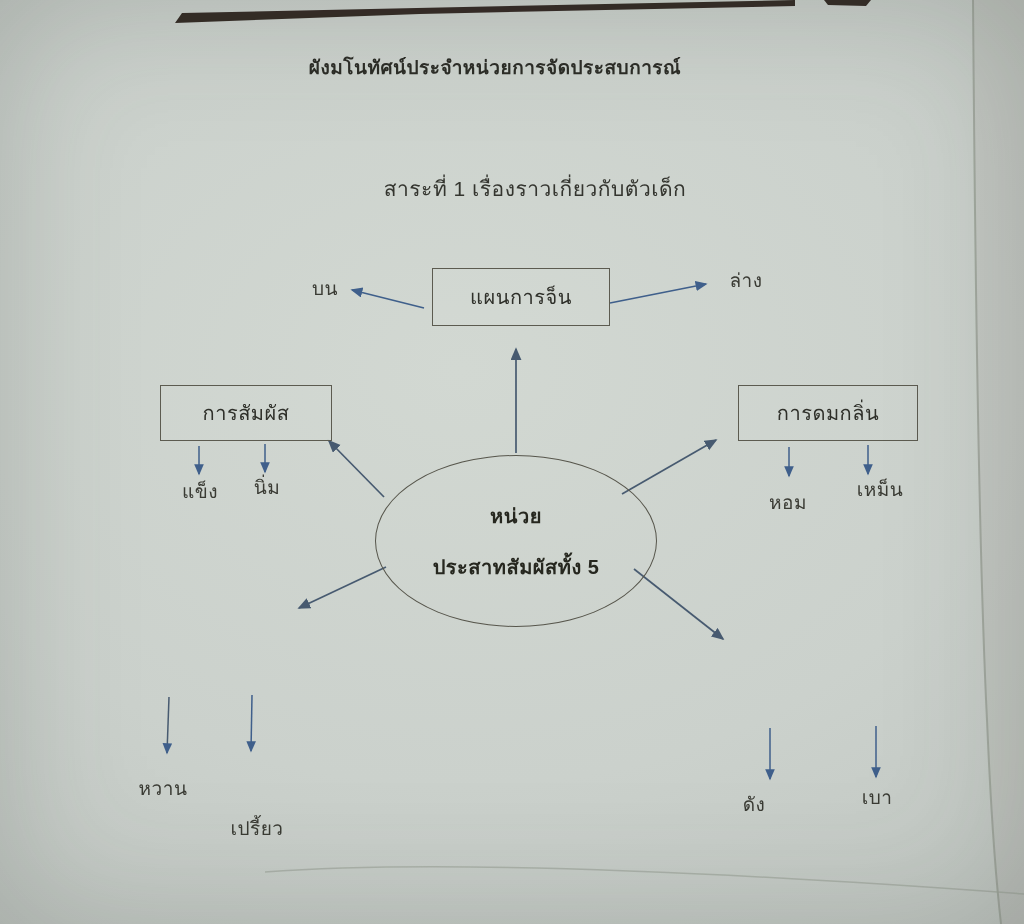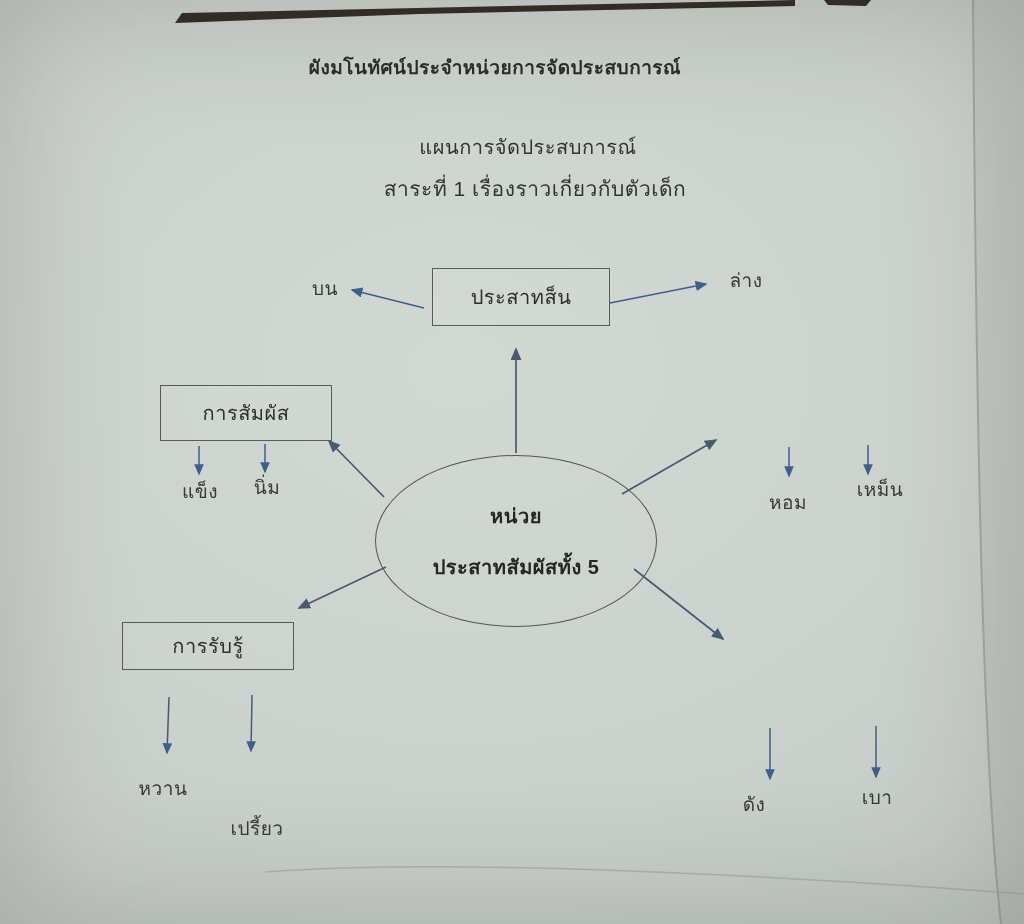--- a/index.html
+++ b/index.html
@@ -77,36 +77,35 @@
     <line x1="868" y1="445" x2="868" y2="474" stroke="#3f5f8b" stroke-width="1.5" marker-end="url(#ahb)"></line>
 
     <line x1="169" y1="697" x2="167" y2="753" stroke="#475a70" stroke-width="1.5" marker-end="url(#ahb)"></line>
     <line x1="252" y1="695" x2="251" y2="751" stroke="#3f5f8b" stroke-width="1.5" marker-end="url(#ahb)"></line>
 
     <line x1="770" y1="728" x2="770" y2="779" stroke="#3f5f8b" stroke-width="1.5" marker-end="url(#ahb)"></line>
     <line x1="876" y1="726" x2="876" y2="777" stroke="#3f5f8b" stroke-width="1.5" marker-end="url(#ahb)"></line>
   </svg>
 
   <div class="lbl title" style="left:495px;top:67px;">ผังมโนทัศน์ประจำหน่วยการจัดประสบการณ์</div>
-  <div class="lbl sub1" style="left:528px;top:147px;">แผนการจัดประสบการณ์</div>
   <div class="lbl sub2" style="left:535px;top:188px;">สาระที่ 1 เรื่องราวเกี่ยวกับตัวเด็ก</div>
 
   <div class="ellipse">
     <span>หน่วย</span>
     <span>ประสาทสัมผัสทั้ง 5</span>
   </div>
 
   <div class="nbox" style="left:432px;top:268px;width:176px;height:56px;">
-    <span>ประสาทส็น</span>
+    <span>แผนการจ็น</span>
   </div>
   <div class="nbox" style="left:160px;top:385px;width:170px;height:54px;">
     <span>การสัมผัส</span>
   </div>
-  <div class="nbox" style="left:122px;top:622px;width:170px;height:46px;">
-    <span>การรับรู้</span>
+  <div class="nbox" style="left:738px;top:385px;width:178px;height:54px;">
+    <span>การดมกลิ่น</span>
   </div>
 
   <div class="lbl childlbl" style="left:325px;top:288px;">บน</div>
   <div class="lbl childlbl" style="left:746px;top:280px;">ล่าง</div>
 
   <div class="lbl childlbl" style="left:200px;top:491px;">แข็ง</div>
   <div class="lbl childlbl" style="left:267px;top:487px;">นิ่ม</div>
 
   <div class="lbl childlbl" style="left:788px;top:502px;">หอม</div>
   <div class="lbl childlbl" style="left:880px;top:489px;">เหม็น</div>

